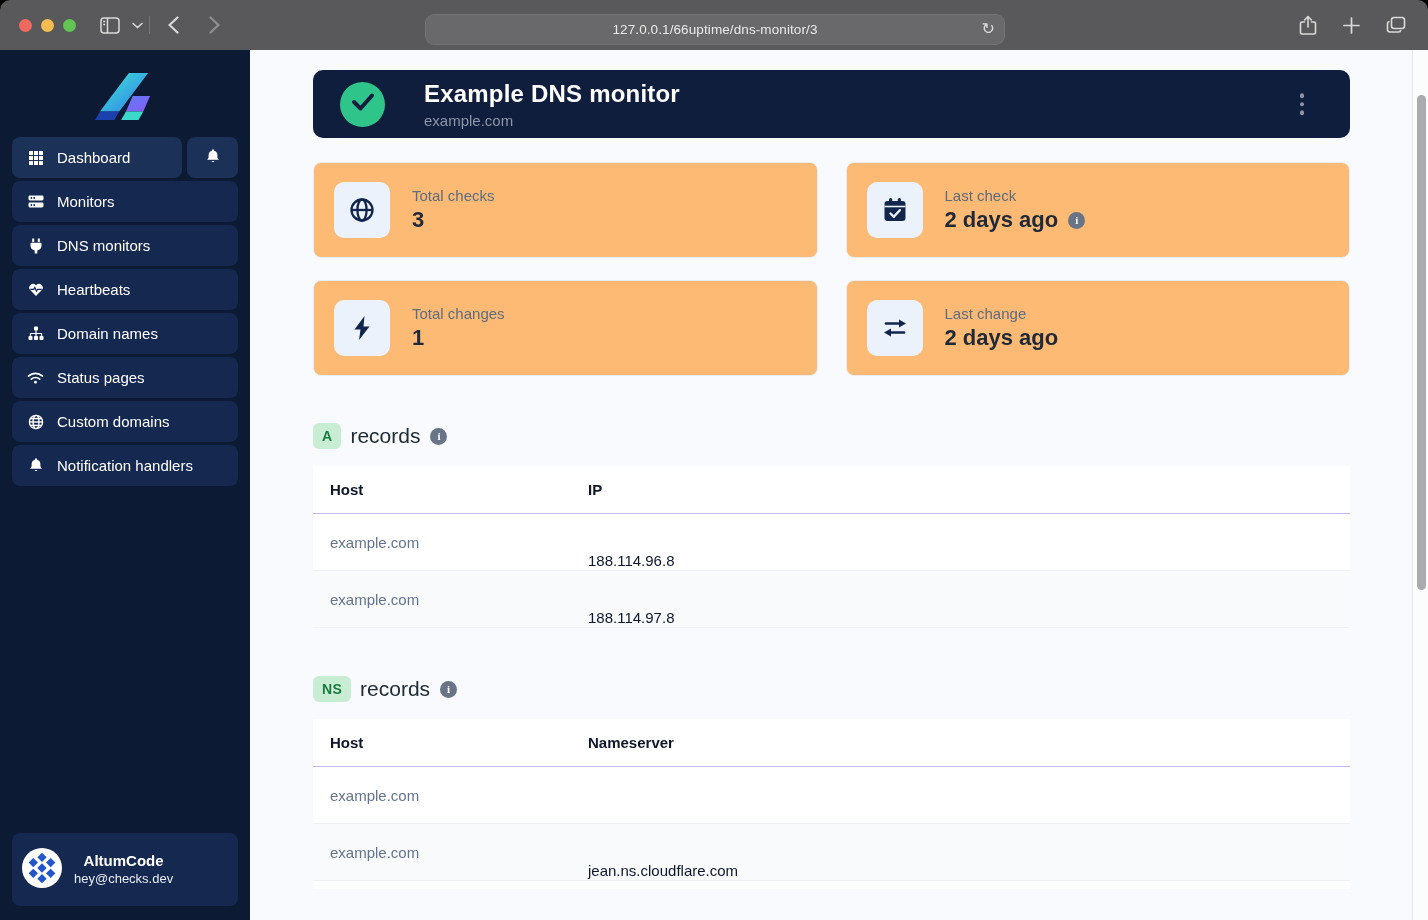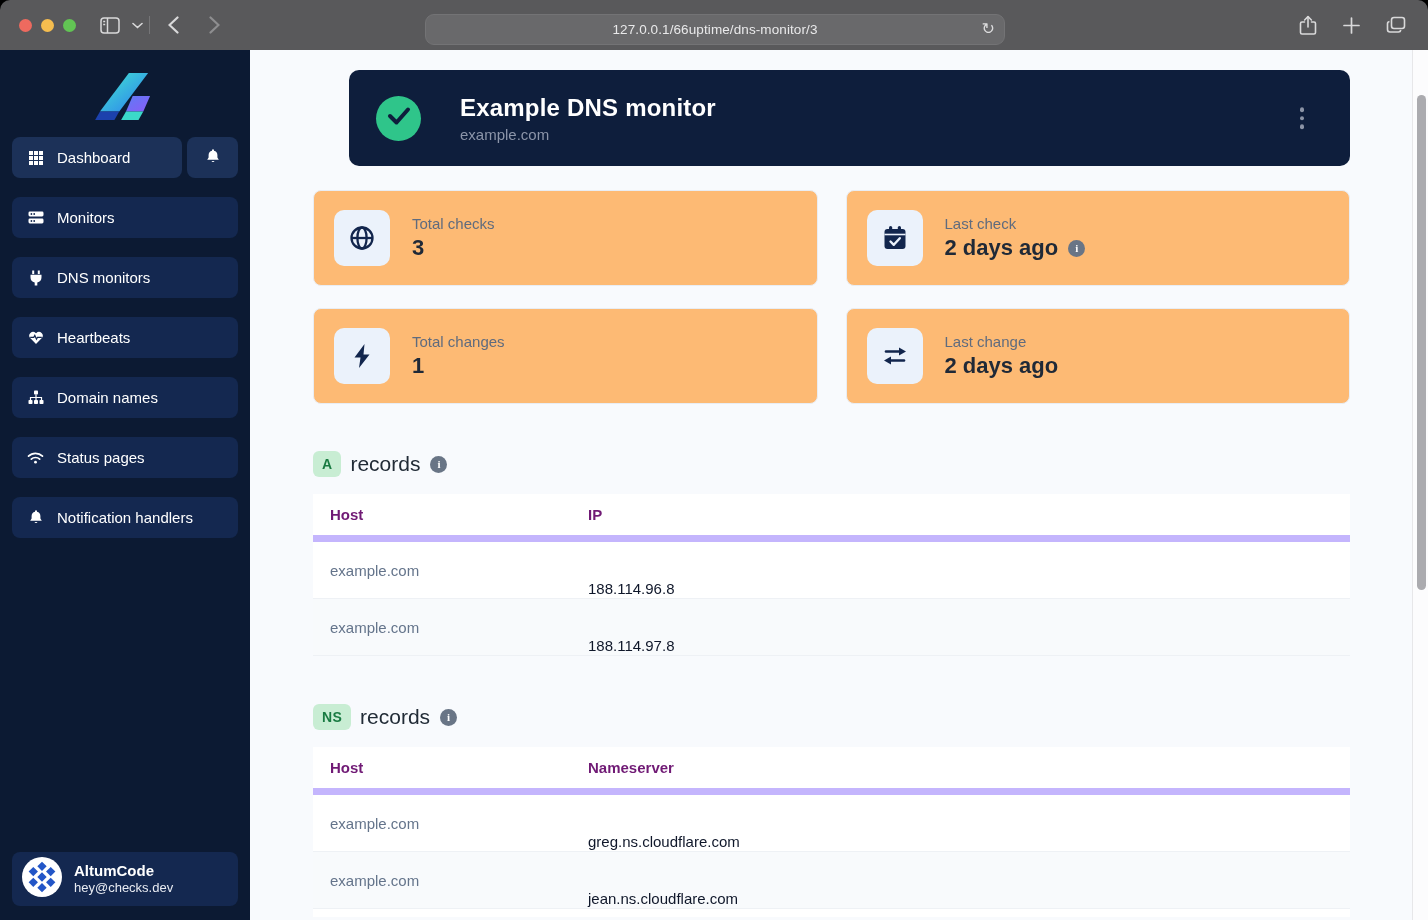--- a/index.html
+++ b/index.html
@@ -29,50 +29,50 @@
 
   
   .app { display:flex; height:870px; }
 
   
   .sidebar {
     width:250px; min-width:250px; background:#0c1a33; height:870px;
     display:flex; flex-direction:column; padding:0 12px;
   }
   .logo-wrap { display:flex; justify-content:center; padding:21px 0 14px 0; }
-  .nav { display:flex; flex-direction:column; gap:19px; }
+  .nav { display:flex; flex-direction:column; gap:3px; }
   .nav-row { display:flex; gap:5px; }
   .nav-item {
     display:flex; align-items:center; gap:13px; height:41px; border-radius:8px;
     background:#142850; color:#fff; font-size:15px; padding:0 15px;
     border:none; cursor:pointer; text-align:left; width:100%;
     font-family:"Liberation Sans", sans-serif;
   }
   .nav-item.active { background:#1c3158; }
   .nav-item .nicon { width:17px; display:flex; justify-content:center; color:#fff; flex:none; }
   .bell-btn {
     width:51px; min-width:51px; height:41px; border-radius:8px; background:#1c3158;
     border:none; color:#fff; display:flex; align-items:center; justify-content:center; cursor:pointer;
   }
   .side-spacer { flex:1; }
   .user-card {
-    background:#142850; border-radius:8px; height:54px; margin-bottom:14px;
-    display:flex; align-items:center; gap:12px; padding:0 10px; cursor:pointer;
+    background:#142850; border-radius:8px; height:73px; margin-bottom:14px;
+    display:flex; align-items:center; gap:12px; padding:0 10px; cursor:pointer;text-align:center;
   }
   .user-name { color:#fff; font-size:15px; font-weight:700; line-height:1.3; }
   .user-email { color:#e8ebf2; font-size:13px; line-height:1.3; }
 
   
   .main {
     flex:1; background:#f8fafd; height:870px; overflow:hidden; position:relative;
     padding:20px 78px 0 63px;
   }
   .hero {
-    background:#0e1e3c; border-radius:10px; height:96px;
-    display:flex; align-items:center; padding:0 40px 0 27px; position:relative;margin-left:36px;
+    background:#0e1e3c; border-radius:10px; height:68px;
+    display:flex; align-items:center; padding:0 40px 0 27px; position:relative;
   }
   .status-circle {
     width:45px; height:45px; border-radius:50%; background:#2fc58a;
     display:flex; align-items:center; justify-content:center; flex:none;
   }
   .hero-text { margin-left:39px; }
   .hero-title { color:#fff; font-size:24px; font-weight:700; letter-spacing:.2px; }
   .hero-sub { color:#8c95a9; font-size:15px; margin-top:4px; }
   .kebab { position:absolute; right:40px; top:50%; transform:translateY(-50%);
     background:none; border:none; display:flex; flex-direction:column; gap:4px; cursor:pointer; padding:6px; }
@@ -98,21 +98,21 @@
 
   .section-head { display:flex; align-items:center; margin-top:47px; }
   .rec-badge {
     background:#c8edd3; color:#197b42; font-size:14px; font-weight:700;
     padding:5px 9px; border-radius:6px; letter-spacing:.3px;
   }
   .rec-title { color:#212b36; font-size:21px; margin-left:9px; margin-right:10px; }
 
   .rec-table { background:#fff; margin-top:17px; font-size:15px; }
   .tr { display:grid; grid-template-columns:258px 1fr; align-items:center; padding-left:17px; }
-  .tr.head { height:48px; color:#701a75; font-weight:700; border-bottom:7px solid #c4b5fd; }
+  .tr.head { height:48px; color:#0f172a; font-weight:700; border-bottom:1px solid #c4b5fd; }
   .tr.row { height:57px; border-bottom:1px solid #eef1f5; }
   .tr.row:nth-child(odd) { background:#f8fafc; }
   .cell-host { color:#64748b; }
   .cell-val { color:#0f172a;margin-top:36px; }
   .table-tail { height:8px; background:#fff; }
 
   
   .scroll-lane {
     position:absolute; right:0; top:50px; width:16px; height:870px;
     background:#fcfcfd; border-left:1px solid #e7e7e9; z-index:5;
@@ -293,20 +293,32 @@
           <svg width="17" height="13" viewBox="0 0 17 13" fill="none" stroke="currentColor" stroke-width="1.7" stroke-linecap="round">
             <path d="M1.5 5.2a10 10 0 0 1 14 0"></path>
               <path d="M4.3 8.2a6 6 0 0 1 8.4 0"></path>
             <circle cx="8.5" cy="11.2" r="1.4" fill="currentColor" stroke="none"></circle>
           </svg>
         </span>
         <span>Status pages</span>
       </button>
 
 
+      <button class="nav-item">
+        <span class="nicon">
+          <svg width="16" height="16" viewBox="0 0 16 16" fill="none" stroke="currentColor" stroke-width="1.4">
+            <circle cx="8" cy="8" r="6.6"></circle>
+              <ellipse cx="8" cy="8" rx="2.9" ry="6.6"></ellipse>
+            <line x1="1.6" y1="8" x2="14.4" y2="8"></line>
+              <line x1="2.5" y1="4.6" x2="13.5" y2="4.6"></line>
+              <line x1="2.5" y1="11.4" x2="13.5" y2="11.4"></line>
+          </svg>
+        </span>
+        <span>Custom domains</span>
+      </button>
 
       <button class="nav-item">
         <span class="nicon">
           <svg width="16" height="17" viewBox="0 0 16 17" fill="currentColor">
             <path d="M8 1.2a1 1 0 0 1 1 1v.5a4.5 4.5 0 0 1 3.4 4.3v2.6l1.4 2.2H2.2L3.6 9.6V7a4.5 4.5 0 0 1 3.4-4.3v-.5a1 1 0 0 1 1-1z"></path>
             <path d="M6.5 13a1.6 1.6 0 0 0 3 0z"></path>
           </svg>
         </span>
         <span>Notification handlers</span>
       </button>
@@ -447,21 +459,20 @@
       <span class="rec-title">records</span>
       <button class="info-dot">i</button>
     </div>
     <div class="rec-table">
       <div class="tr head">
         <span>Host</span>
         <span>Nameserver</span>
       </div>
       <div class="tr row">
         <span class="cell-host">example.com</span>
-        <span class="cell-val">greg.ns.cloudflare.com</span>
       </div>
       <div class="tr row">
         <span class="cell-host">example.com</span>
         <span class="cell-val">jean.ns.cloudflare.com</span>
       </div>
       <div class="table-tail"></div>
     </div>
   </main>
 </div>
 

